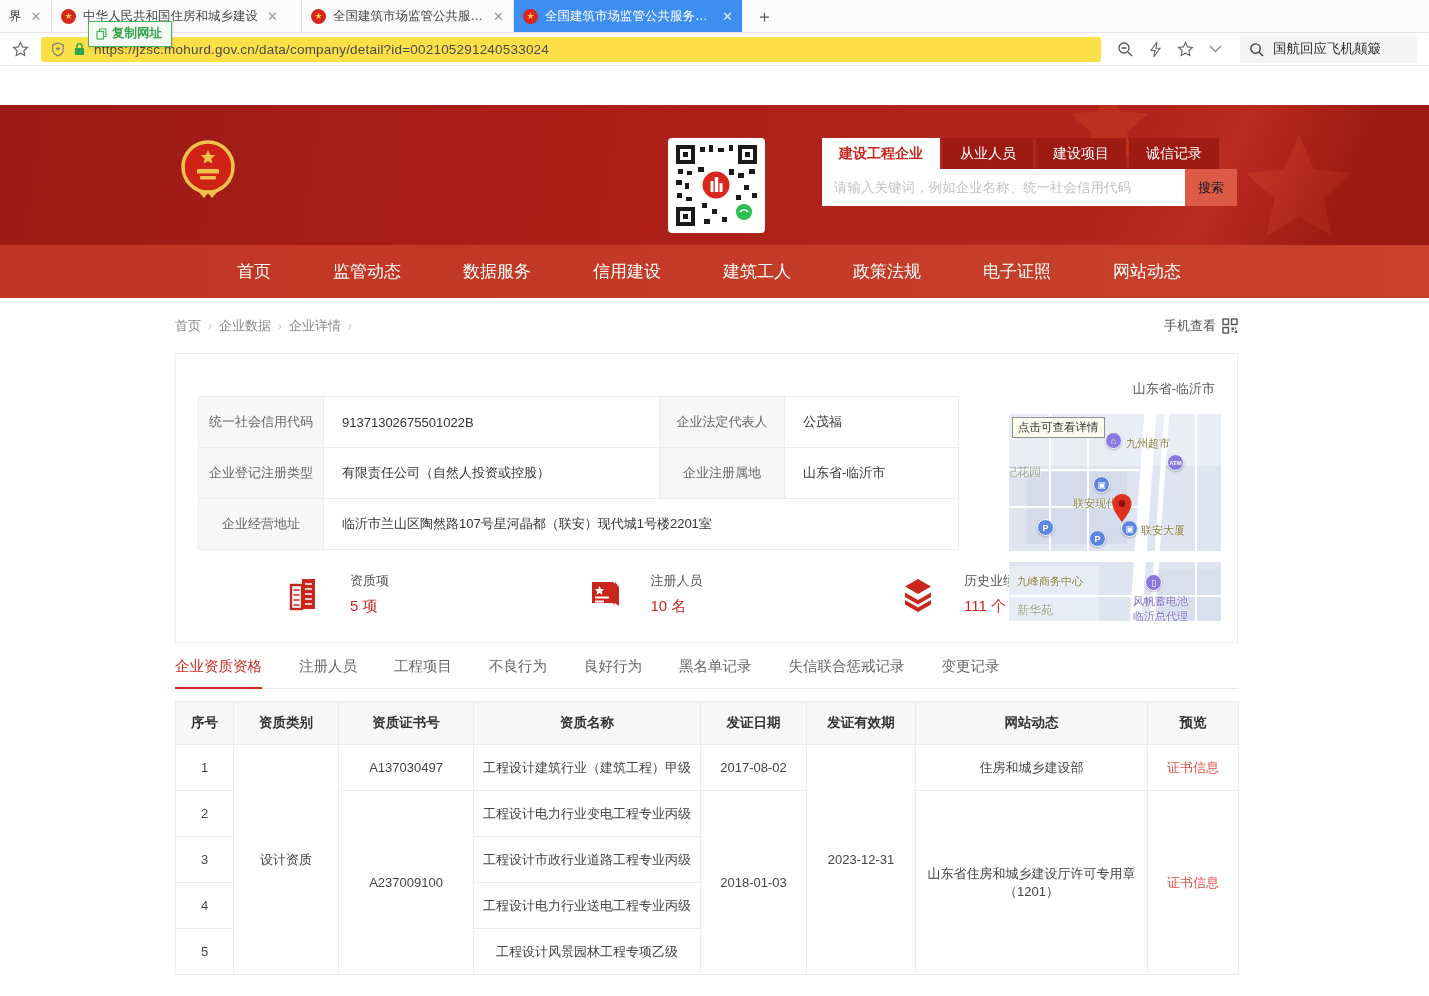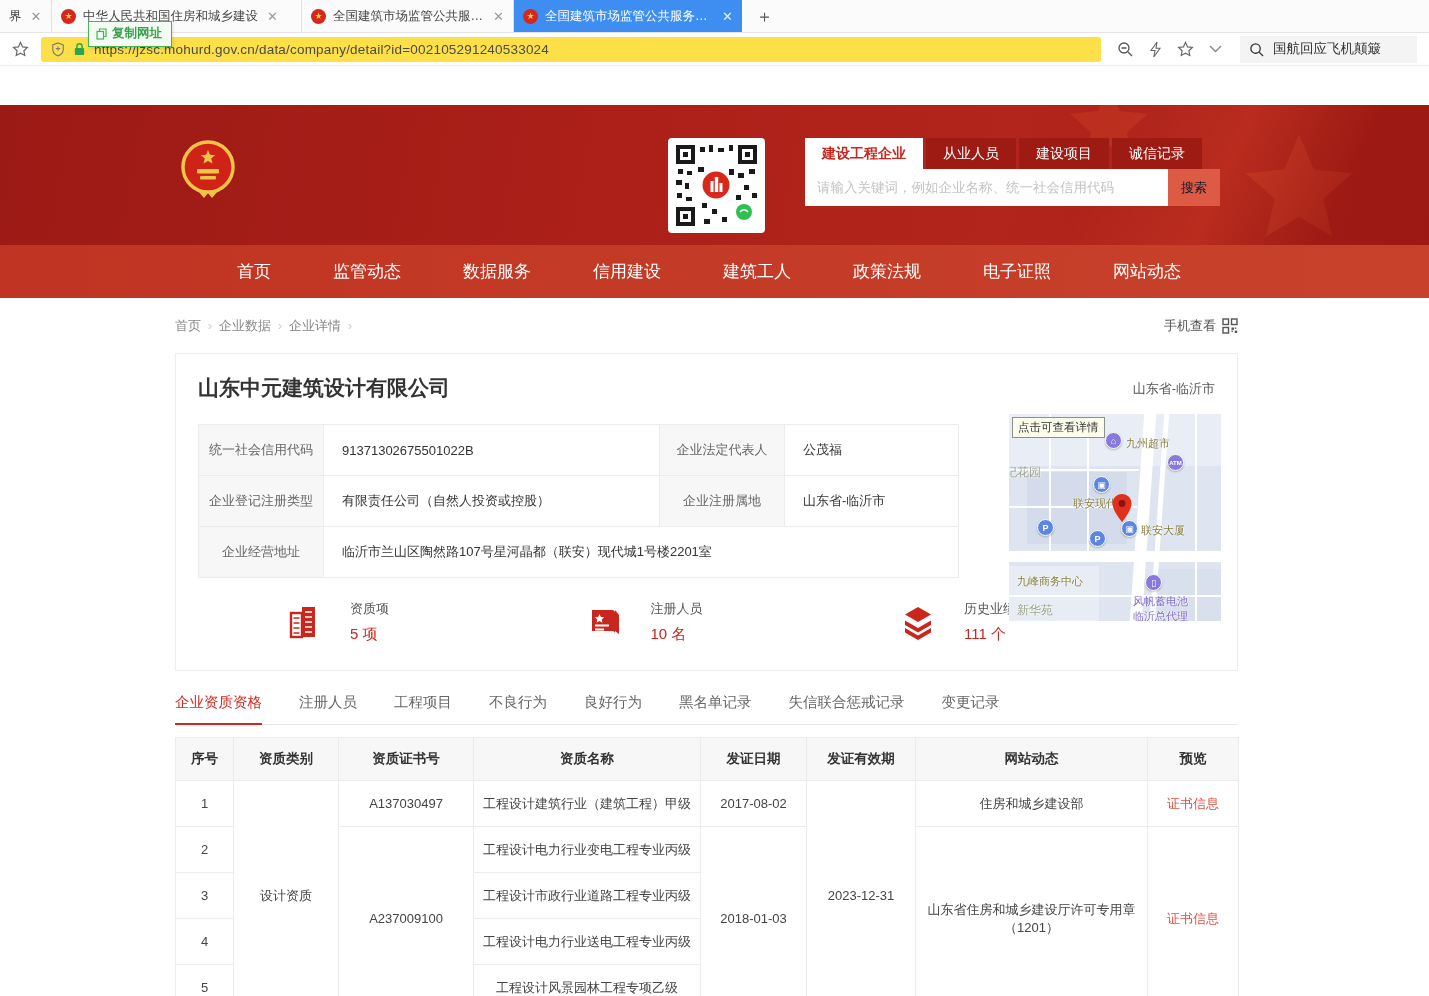--- a/index.html
+++ b/index.html
@@ -39,21 +39,21 @@
   .site-header::after { content:""; position:absolute; right:0; top:0; width:430px; height:100%;
     background:linear-gradient(115deg,transparent 25%,rgba(210,62,40,.38) 52%,rgba(150,23,16,.55) 78%); pointer-events:none; }
   .deco-star { position:absolute; pointer-events:none; }
   .emblem { position:absolute; left:180px; top:33px; }
   .h-titles { position:absolute; left:245px; top:41px; color:#fff; }
   .h-line1 { font-size:15px; font-weight:bold; letter-spacing:1px; }
   .h-line1 .site { margin-left:24px; letter-spacing:.3px; }
   .h-line2 { font-size:29px; font-weight:bold; letter-spacing:2px; margin-top:9px; }
   .qr-box { position:absolute; left:668px; top:33px; width:97px; height:95px; background:#fff;
     border-radius:4px; display:flex; align-items:center; justify-content:center; }
-  .search-widget { position:absolute; left:773px; top:33px; width:447px; z-index:2;padding-left:32px; }
+  .search-widget { position:absolute; left:790px; top:33px; width:447px; z-index:2;padding-left:32px; }
   .stabs { display:flex; gap:3px; height:31px; }
   .stab { padding:0 17px; display:flex; align-items:center; font-size:14px; color:#fff;
     background:#9e1b13; cursor:pointer; }
   .stab.active { background:#fff; color:#c9261d; font-weight:bold; }
   .srow { display:flex; height:37px; }
   .srow input { flex:1; border:none; outline:none; padding:0 12px; font-size:13.5px;
     font-family:inherit; color:#333; background:#fff; }
   .srow input::placeholder { color:#c3c3c3; }
   .srow button { width:52px; border:none; background:#dd5a44; color:#0f172a; font-size:13px;
     font-family:inherit; cursor:pointer; }
@@ -96,21 +96,21 @@
   .mk { position:absolute; width:17px; height:17px; border-radius:50%; border:1.5px solid #fff;
     display:flex; align-items:center; justify-content:center; color:#fff; font-size:9px;
     font-weight:bold; box-shadow:0 1px 2px rgba(0,0,0,.25); }
   .mk.purple { background:#8a79dd; }
   .mk.blue { background:#5c86e0; }
   .map-tip { position:absolute; left:3px; top:3px; z-index:5; background:#fdfdee;
     border:1px solid #8f8f8f; color:#333; font-size:11.5px; padding:2px 5px; }
   .pin { position:absolute; z-index:4; }
 
   
-  .dtabs { width:1063px; margin:22px 0 0 175px; border-bottom:1px solid #e8e8e8; display:flex; }
+  .dtabs { width:1063px; margin:14px 0 0 175px; border-bottom:1px solid #e8e8e8; display:flex; }
   .dtab { font-size:14.5px; color:#666; margin-right:37px; padding-bottom:11px; cursor:pointer; }
   .dtab.active { color:#d02a1e; border-bottom:2px solid #d02a1e; margin-bottom:-1px; }
 
   
   table.qual { border-collapse:collapse; table-layout:fixed; width:1063px; margin:12px 0 0 175px; }
   table.qual th { background:#f7f7f7; border:1px solid #ececec; height:43px; font-size:13.5px;
     color:#333; font-weight:bold; }
   table.qual td { border:1px solid #ececec; height:46px; font-size:13px; color:#444;
     text-align:center; padding:4px 8px; }
   .cert-link { color:#dd5044; cursor:pointer; }
@@ -301,21 +301,20 @@
           <rect x="9.5" y="9.5" width="2.4" height="2.4"></rect>
           <rect x="12.8" y="12.6" width="2.4" height="2.4"></rect>
           <rect x="12.8" y="9.5" width="1.4" height="1.4"></rect>
           <rect x="9.5" y="12.6" width="1.4" height="1.4"></rect>
         </g>
     </svg>
   </div>
 </div>
 
 <div class="card">
-  <div class="c-name">山东中元建筑设计有限公司</div>
   <div class="c-region">山东省-临沂市</div>
 
   <table class="info">
     <colgroup>
         <col style="width:125px">
         <col style="width:336px">
         <col style="width:125px">
         <col style="width:174px">
       </colgroup>
     <tbody>

